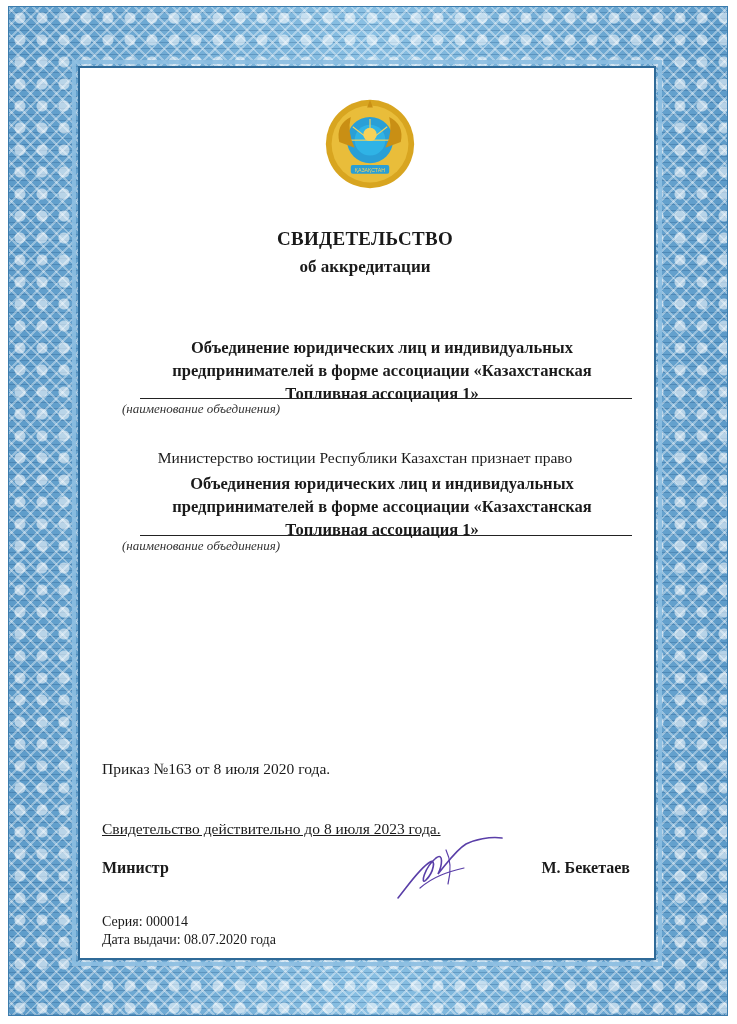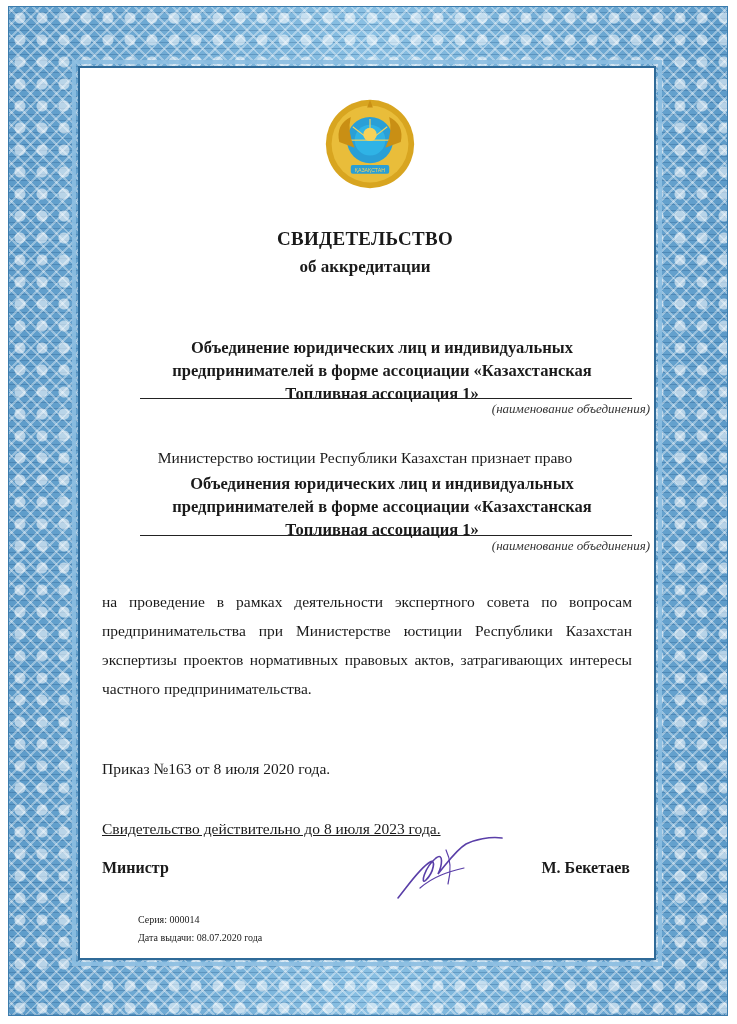--- a/index.html
+++ b/index.html
@@ -55,22 +55,22 @@
   .org-2 { top: 404px; }
 
   .rule {
     position: absolute; left: 60px; width: 492px; height: 0;
     border-top: 1.5px solid #222;
   }
   .rule-1 { top: 330px; }
   .rule-2 { top: 467px; }
 
   .caption {
-    position: absolute; left: 0; width: 570px; text-align: right;
-    font-style: italic; font-size: 13px; color: #333;
+    position: absolute; left: 0; width: 570px; text-align: left;
+    font-style: italic; font-size: 13px; color: #333; padding-left: 42px;
   }
   .caption-1 { top: 333px; }
   .caption-2 { top: 470px; }
 
   .recognize {
     position: absolute; left: 0; width: 570px; text-align: center;
     font-size: 15.5px; top: 364px; margin-top: 17px;
   }
 
   .body-text {
@@ -88,21 +88,21 @@
     position: absolute; left: 22px; top: 791px; font-weight: bold; font-size: 16px;
   }
   .signer-name {
     position: absolute; right: 20px; top: 791px; font-weight: bold; font-size: 16px;
   }
   .signature {
     position: absolute; left: 310px; top: 760px; width: 120px; height: 80px;
   }
 
   .serial {
-    position: absolute; left: 22px; font-size: 10px; margin-left: 36px;
+    position: absolute; left: 22px; font-size: 14px;
   }
   .serial-1 { top: 846px; }
   .serial-2 { top: 864px; }
 </style>
 </head>
 <body>
 
 <div class="page">
   <div class="frame"></div>
   <div class="frame-inner-edge"></div>
@@ -135,21 +135,20 @@
     <div class="org-block org-1">Объединение юридических лиц и индивидуальных предпринимателей в форме ассоциации «Казахстанская Топливная ассоциация 1»</div>
     <div class="rule rule-1"></div>
     <div class="caption caption-1">(наименование объединения)</div>
 
     <div class="recognize">Министерство юстиции Республики Казахстан признает право</div>
 
     <div class="org-block org-2">Объединения юридических лиц и индивидуальных предпринимателей в форме ассоциации «Казахстанская Топливная ассоциация 1»</div>
     <div class="rule rule-2"></div>
     <div class="caption caption-2">(наименование объединения)</div>
 
-    <div class="body-text">на проведение в рамках деятельности экспертного совета по вопросам предпринимательства при Министерстве юстиции Республики Казахстан экспертизы проектов нормативных правовых актов, затрагивающих интересы частного предпринимательства.</div>
 
     <div class="order-line order-1">Приказ №163 от 8 июля 2020 года.</div>
     <div class="order-line order-2">Свидетельство действительно до 8 июля 2023 года.</div>
 
     <div class="signer-title">Министр</div>
     <svg class="signature" viewBox="0 0 120 80">
       <path d="M8 70 C20 55 30 40 40 34 C46 30 44 44 36 52 C30 58 34 40 46 30 C54 24 52 38 48 46 C58 34 66 22 76 16 C84 12 100 8 112 10" fill="none" stroke="#5a3fa8" stroke-width="1.6" stroke-linecap="round"></path>
       <path d="M30 60 C44 48 58 44 74 40" fill="none" stroke="#5a3fa8" stroke-width="1.2" stroke-linecap="round"></path>
       <path d="M56 22 C60 30 62 40 58 56" fill="none" stroke="#5a3fa8" stroke-width="1.2" stroke-linecap="round"></path>
     </svg>

